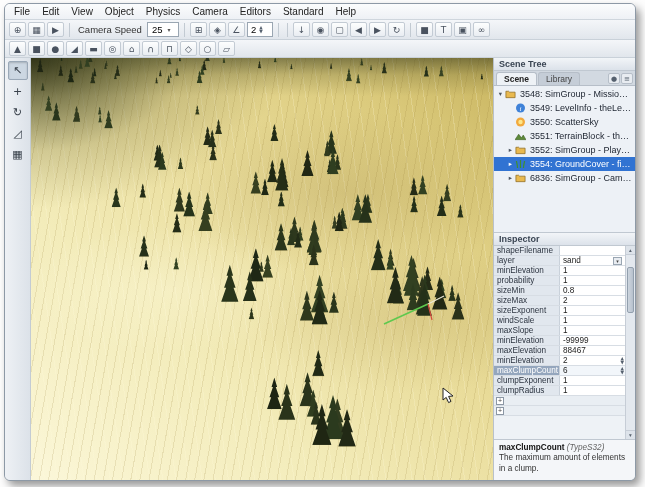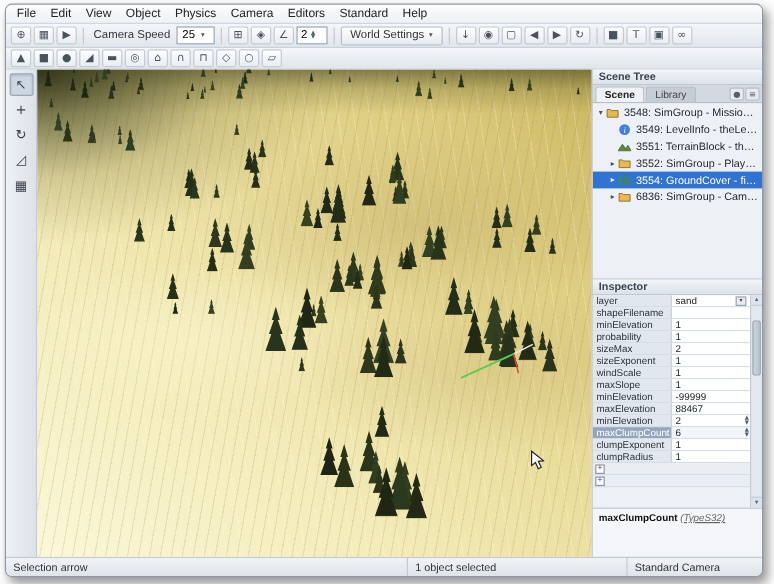--- a/index.html
+++ b/index.html
@@ -122,21 +122,21 @@
   .sarr { height:9px; flex:0 0 9px; display:flex; align-items:center; justify-content:center;
           background:#dde3ea; border-bottom:1px solid #c6cdd6; }
   .sarr:last-child { border-top:1px solid #c6cdd6; border-bottom:none; }
   .strack { flex:1; position:relative; }
   .sthumb { position:absolute; top:12px; height:46px; left:1px; right:1px;
             background:linear-gradient(90deg,#cdd5de,#b7c1cd); border:1px solid #93a0ae; border-radius:2px; }
 
   .desc { height:40px; flex:0 0 40px; background:#f4f6f9; padding:3px 5px; font-size:8.2px;
           color:#333; line-height:1.25; }
   .desc b { color:#111; }
-  .desc i { color:#666;text-decoration:underline; }
+  .desc i { color:#666; }
 
   
   .statusbar { height:16px; flex:0 0 16px; display:flex; align-items:stretch;
                background:linear-gradient(#f0f3f6,#dfe4ea); border-top:1px solid #c2cad2;
                font-size:9px; color:#333; }
   .sb { display:flex; align-items:center; padding:0 6px; border-right:1px solid #c2cad2; }
   .sb1 { flex:0 0 335px; }
   .sb2 { flex:1; }
   .sb3 { flex:0 0 112px; border-right:none; }
 </style>
@@ -176,24 +176,20 @@
         <div class="tbtn">∠</div>
       </div>
     <div class="tspin">
       <span>2</span>
       <span class="spinarrows">
           <i>▲</i>
           <i>▼</i>
         </span>
     </div>
     <div class="tsep"></div>
-    <div class="wsbtn">
-      <span>World Settings</span>
-      <span class="caret">▾</span>
-    </div>
     <div class="tsep"></div>
     <div class="tgroup" id="tb-c">
         <div class="tbtn">↓</div>
         <div class="tbtn">◉</div>
         <div class="tbtn">▢</div>
         <div class="tbtn">◀</div>
         <div class="tbtn">▶</div>
         <div class="tbtn">↻</div>
       </div>
     <div class="tsep"></div>
@@ -416,20 +412,30 @@
               <svg viewBox="0 0 10 10">
                 <circle cx="5" cy="5" r="4.5" fill="#3f82d8"></circle>
                 <text x="5" y="7.6" font-size="7" fill="#fff" text-anchor="middle" font-family="serif" font-style="italic">i</text>
               </svg>
             </span>
             <span class="tlbl">3549: LevelInfo - theLevelInfo</span>
           </div>
           <div class="trow" style="padding-left: 12px;">
             <span class="twisty"></span>
             <span class="ticon">
+              <svg viewBox="0 0 10 10">
+                <circle cx="5" cy="5" r="4.5" fill="#f2a93c"></circle>
+                <circle cx="5" cy="5" r="2.2" fill="#fde68a"></circle>
+              </svg>
+            </span>
+            <span class="tlbl">3550: ScatterSky</span>
+          </div>
+          <div class="trow" style="padding-left: 12px;">
+            <span class="twisty"></span>
+            <span class="ticon">
               <svg viewBox="0 0 12 10">
                 <path d="M0 9 4 3 7 7 9 4 12 9z" fill="#5d8a3a" stroke="#3c5c24" stroke-width="0.6"></path>
               </svg>
             </span>
             <span class="tlbl">3551: TerrainBlock - theTerrain</span>
           </div>
           <div class="trow" style="padding-left: 12px;">
             <span class="twisty">▸</span>
             <span class="ticon">
               <svg viewBox="0 0 12 10">
@@ -457,34 +463,38 @@
             <span class="tlbl">6836: SimGroup - CameraBook...</span>
           </div>
         </div>
 
       <div class="phead">
         <span>Inspector</span>
       </div>
       <div class="insp">
         <div class="irows" id="insp-rows">
             <div class="irow">
+              <div class="iname">shapeFilename</div>
+              <div class="ival"></div>
+            </div>
+            <div class="irow">
               <div class="iname">layer</div>
               <div class="ival">sand<span class="ibtn">▾</span></div>
             </div>
             <div class="irow">
-              <div class="iname">shapeFilename</div>
-              <div class="ival"></div>
-            </div>
-            <div class="irow">
               <div class="iname">minElevation</div>
               <div class="ival">1</div>
             </div>
             <div class="irow">
               <div class="iname">probability</div>
               <div class="ival">1</div>
+            </div>
+            <div class="irow">
+              <div class="iname">sizeMin</div>
+              <div class="ival">0.8</div>
             </div>
             <div class="irow">
               <div class="iname">sizeMax</div>
               <div class="ival">2</div>
             </div>
             <div class="irow">
               <div class="iname">sizeExponent</div>
               <div class="ival">1</div>
             </div>
             <div class="irow">
@@ -541,22 +551,18 @@
           </div>
           <div class="sarr">▾</div>
         </div>
       </div>
 
       <div class="desc">
         <div>
           <b>maxClumpCount</b>
           <i>(TypeS32)</i>
         </div>
+        <div class="dtext">The maximum amount of elements in a clump.</div>
       </div>
     </div>
   </div>
 
-  <div class="statusbar">
-    <div class="sb sb1">Selection arrow</div>
-    <div class="sb sb2">1 object selected</div>
-    <div class="sb sb3">Standard Camera</div>
-  </div>
 </div>
 
 </body></html>

